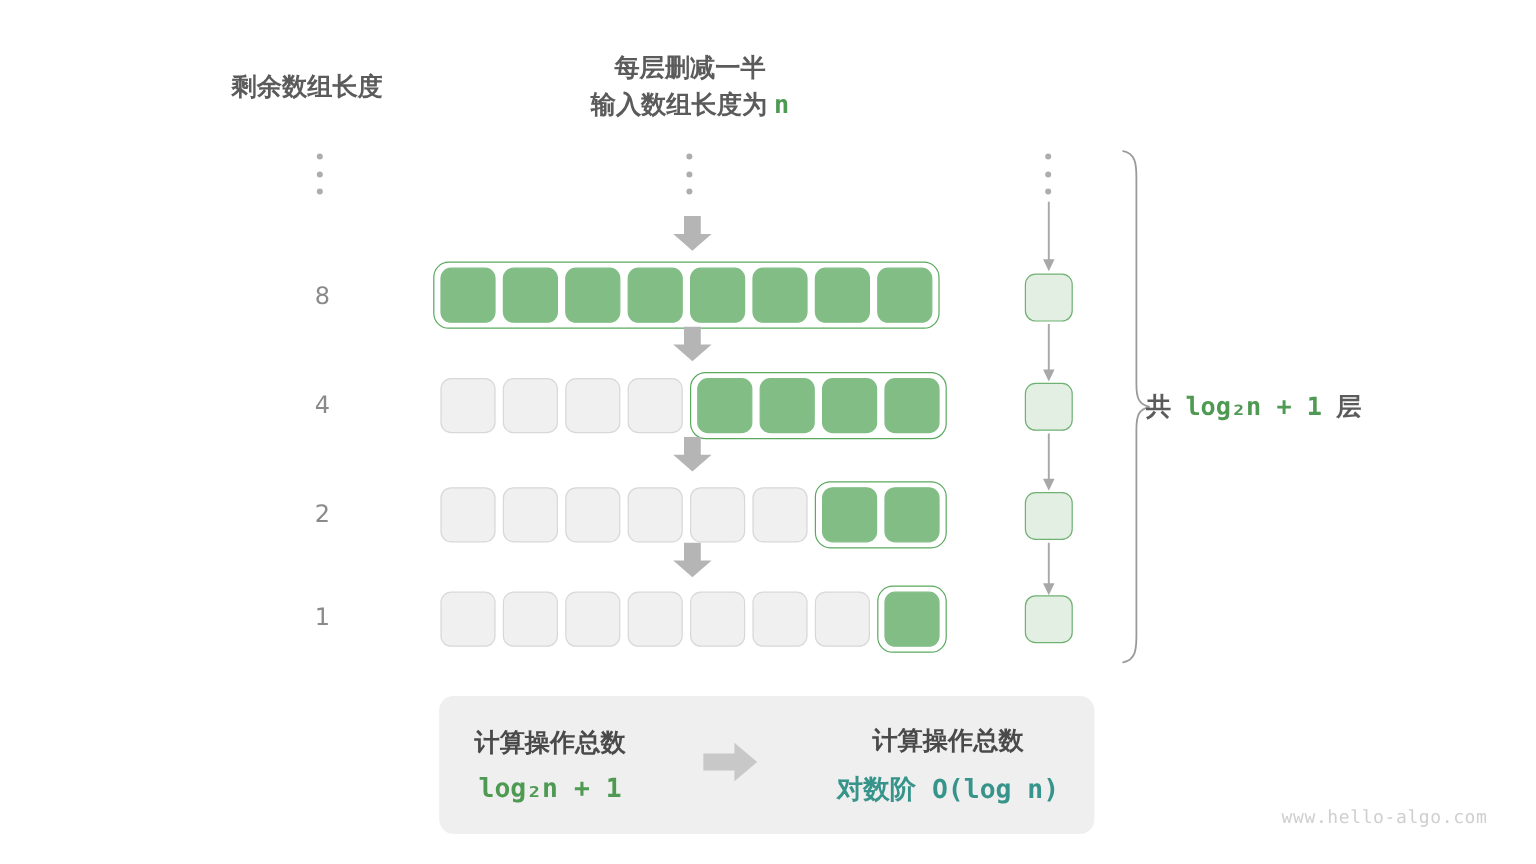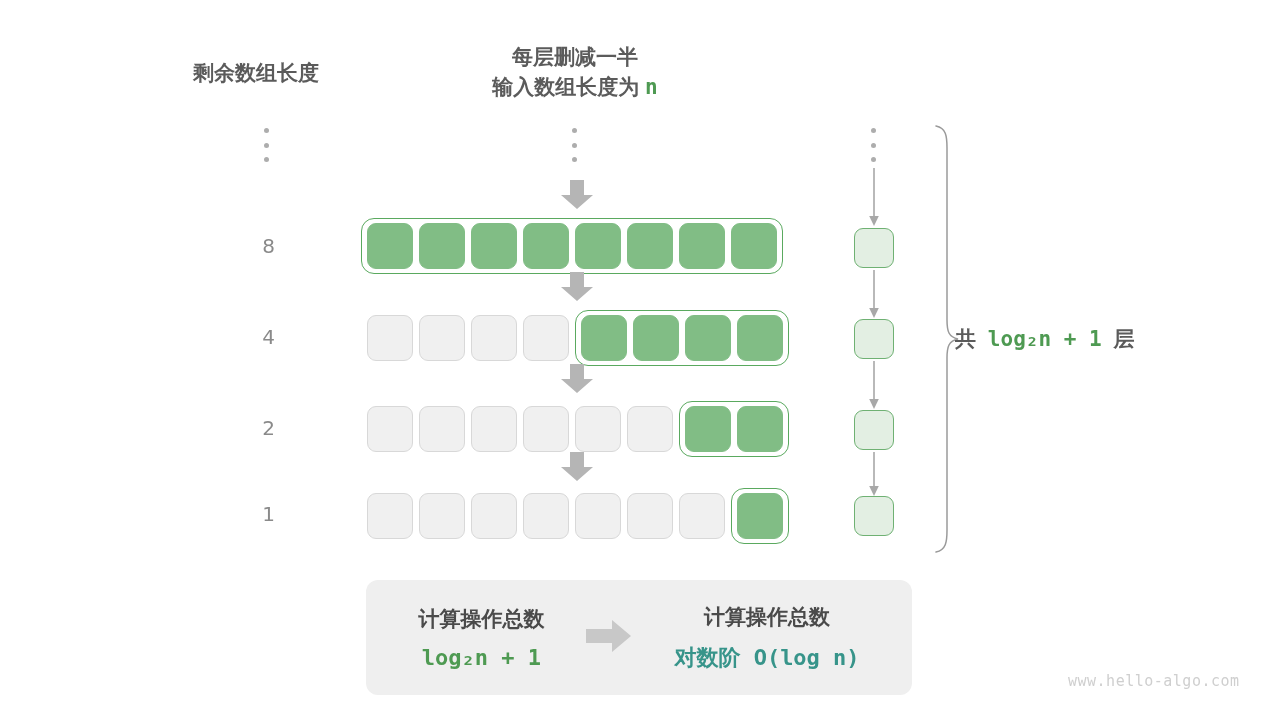--- a/index.html
+++ b/index.html
@@ -129,20 +129,21 @@
     font-size: 21px;
   }
 
   
   .summary {
     background: #efefef;
     border-radius: 12px;
     display: flex;
     align-items: center;
     justify-content: center;
+    gap: 23px;
   }
   .sum-col {
     text-align: center;
     display: flex;
     flex-direction: column;
     gap: 12px;
   }
   .sum-title {
     color: #4a4a4a;
     font-size: 21px;

